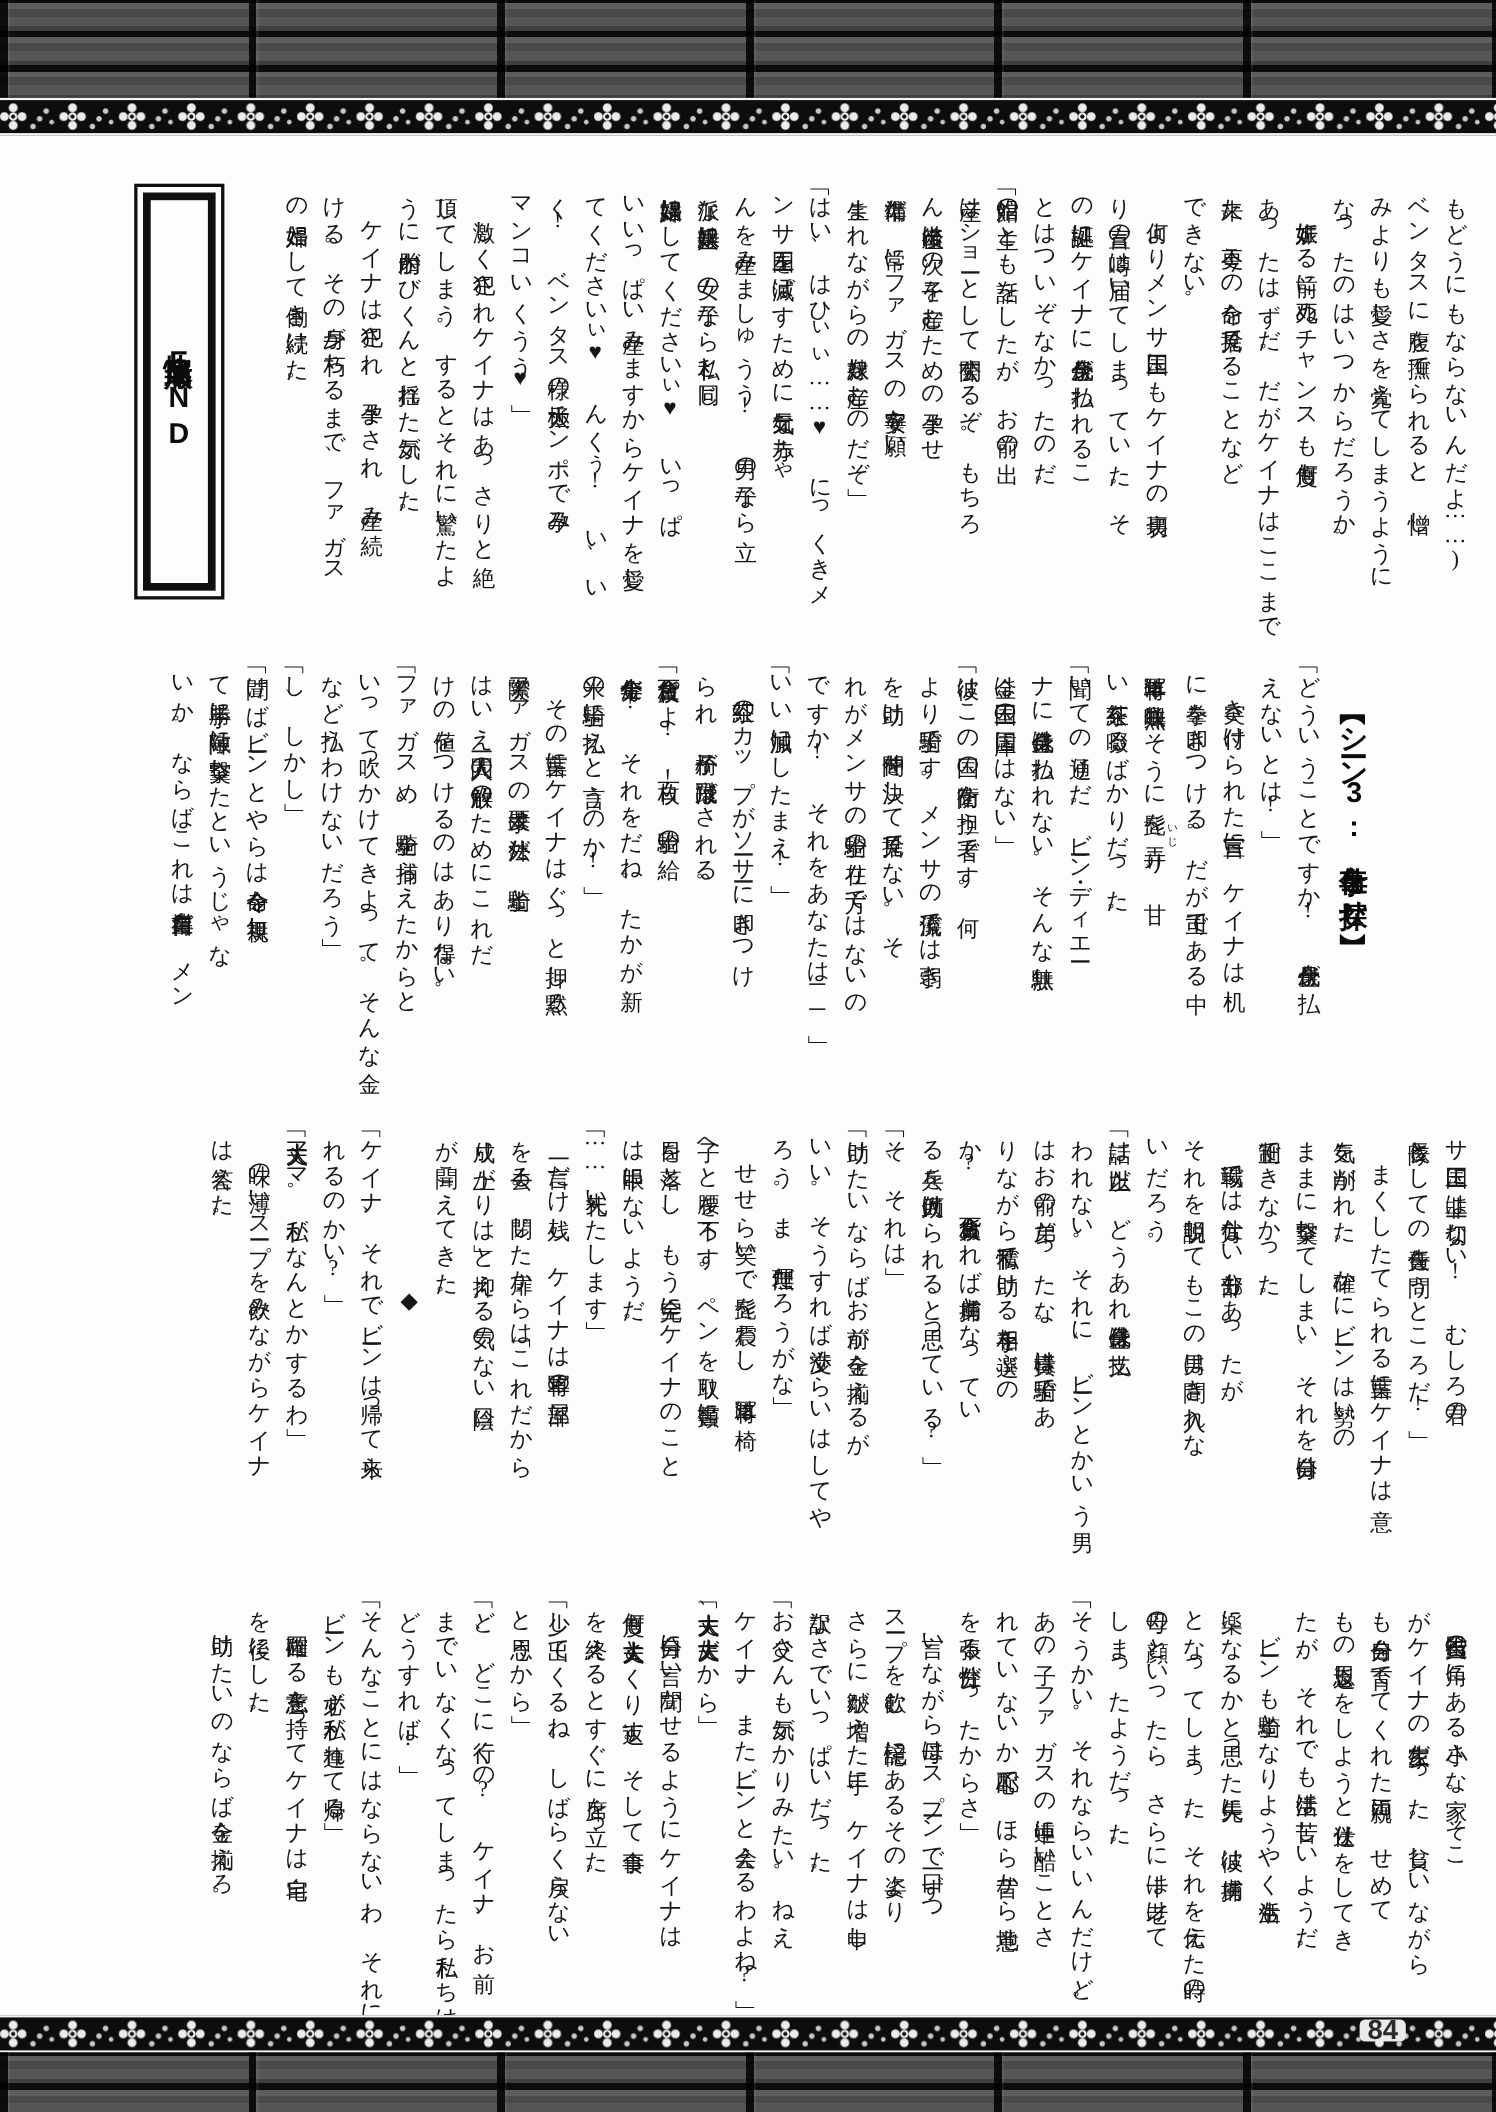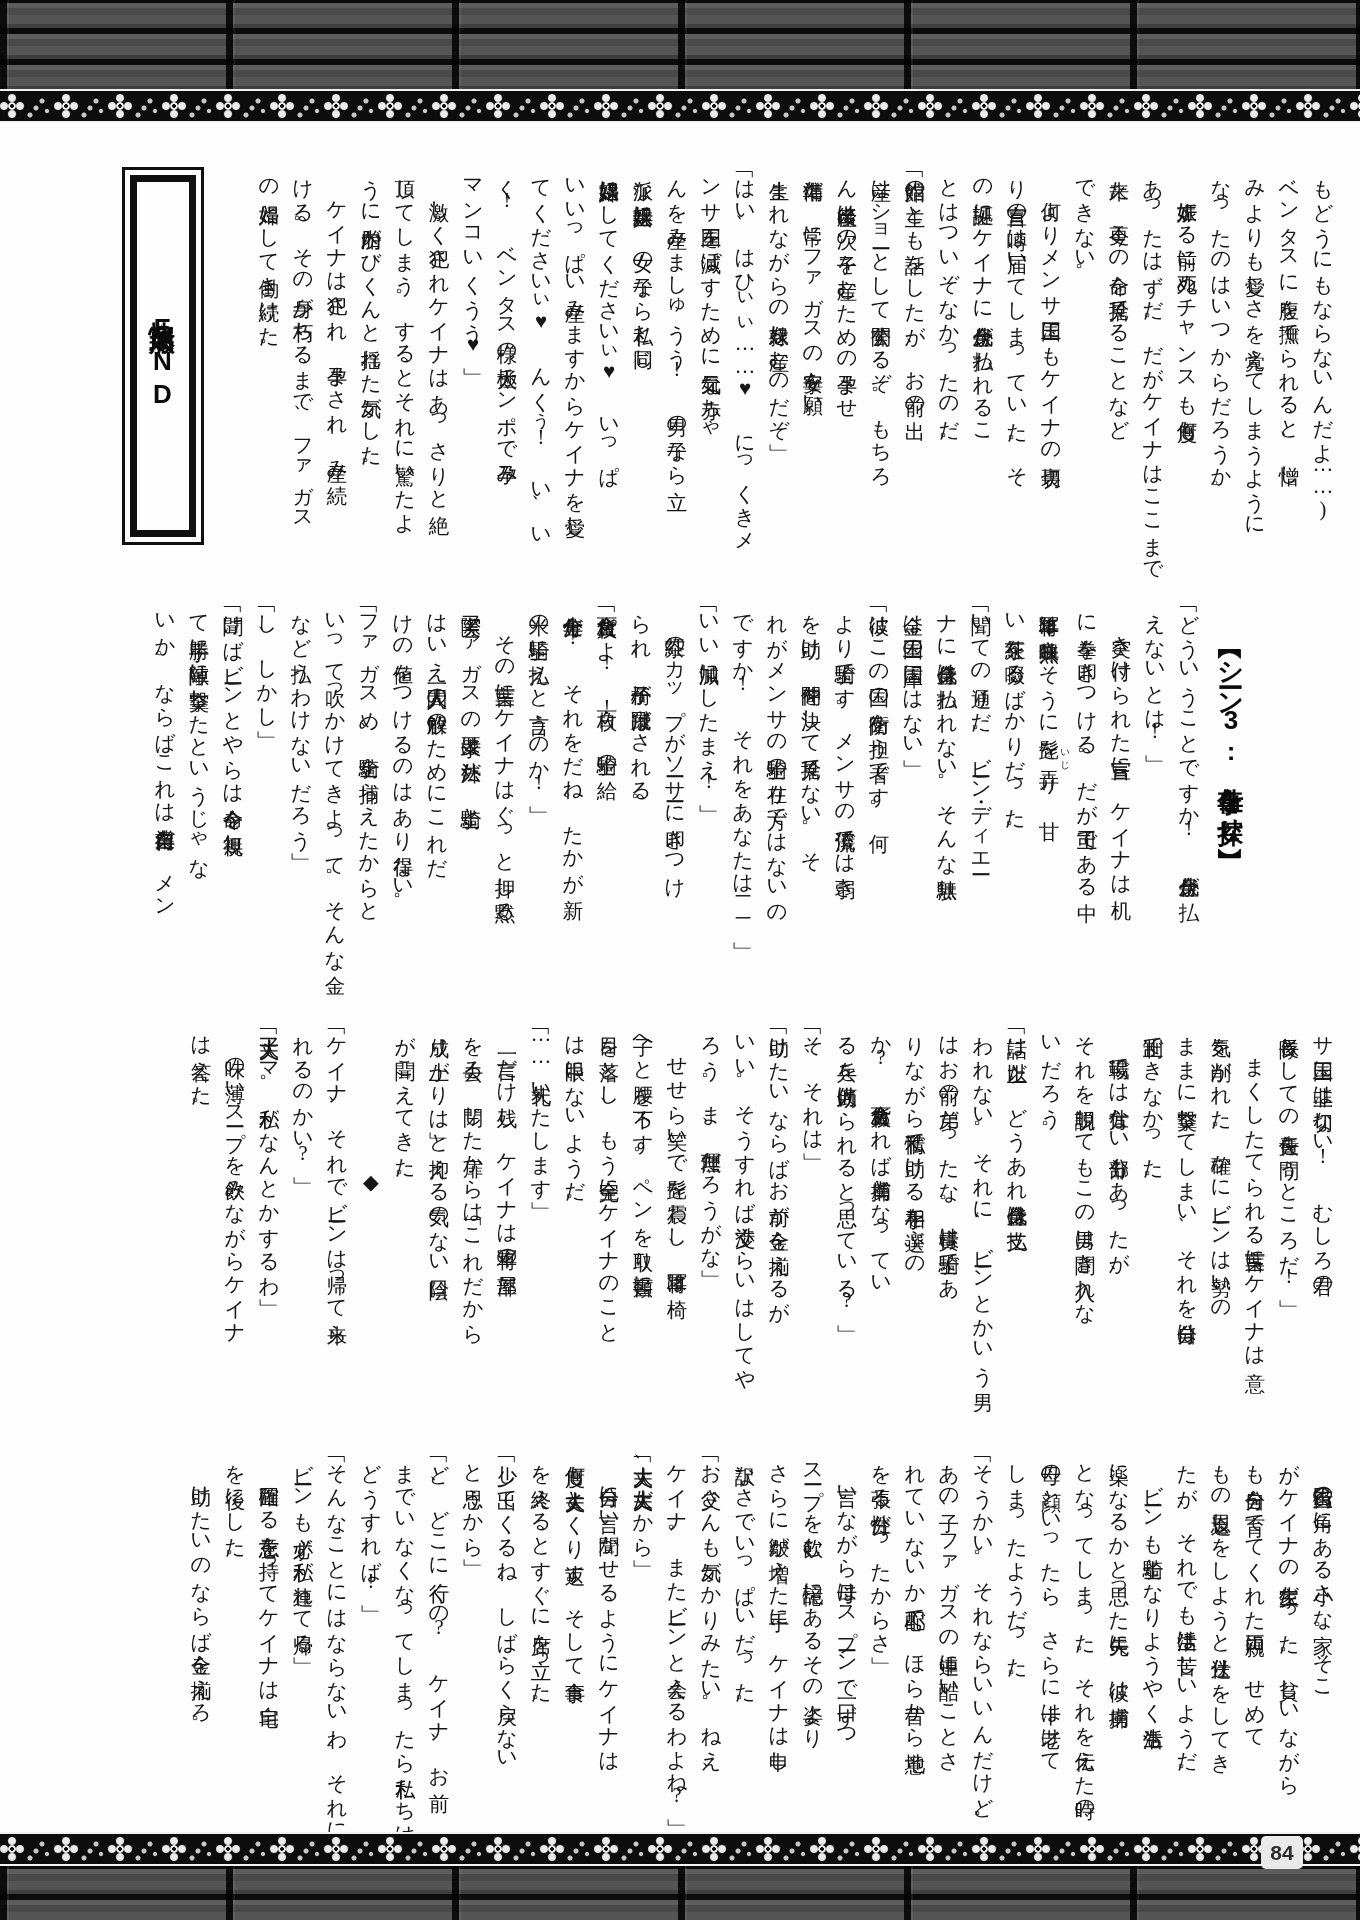--- a/index.html
+++ b/index.html
@@ -26,23 +26,23 @@
       radial-gradient(circle at 12px 15px, #0d0d0d 1.6px, #f4f4f4 2.2px 3.4px, transparent 4.2px),
       radial-gradient(circle at 30px 24px, #c9c9c9 2px, transparent 3px),
       radial-gradient(circle at 36px 17px, #c9c9c9 2px, transparent 3px),
       radial-gradient(circle at 42px 10px, #c9c9c9 2px, transparent 3px),
       radial-gradient(circle at 47px 20px, #c9c9c9 1.6px, transparent 2.6px);
     background-size:54px 30px;background-position:0 0;}
   .ornament.top{top:89px;}
   .ornament.bottom{top:1832px;}
 
   
-  .page-num{position:absolute;left:1236px;top:1836px;width:42px;height:33px;
+  .page-num{position:absolute;left:1236px;top:1836px;width:42px;height:20px;
     background:#e9e9e9;border-radius:5px;display:flex;align-items:center;justify-content:center;
-    font-family:"Liberation Sans","DejaVu Sans",sans-serif;font-size:21px;font-weight:bold;color:#2b2b2b;z-index:3;margin-left:25px;}
+    font-family:"Liberation Sans","DejaVu Sans",sans-serif;font-size:25px;font-weight:bold;color:#2b2b2b;z-index:3;}
 
   
   .band{position:absolute;writing-mode:vertical-rl;text-orientation:upright;
     font-size:20.5px;line-height:34px;letter-spacing:.6px;color:#161616;}
   .tcol{white-space:pre;}
   .band ruby rt{font-size:9.5px;letter-spacing:0;font-family:"Liberation Serif","DejaVu Serif",serif;}
   #band1{top:165px;right:20px;width:1110px;height:384px;}
   #band2{top:600px;right:20px;width:1200px;height:392px;}
   #band3{top:1022px;right:20px;width:1200px;height:392px;}
   #band4{top:1450px;right:20px;width:1200px;height:380px;}

